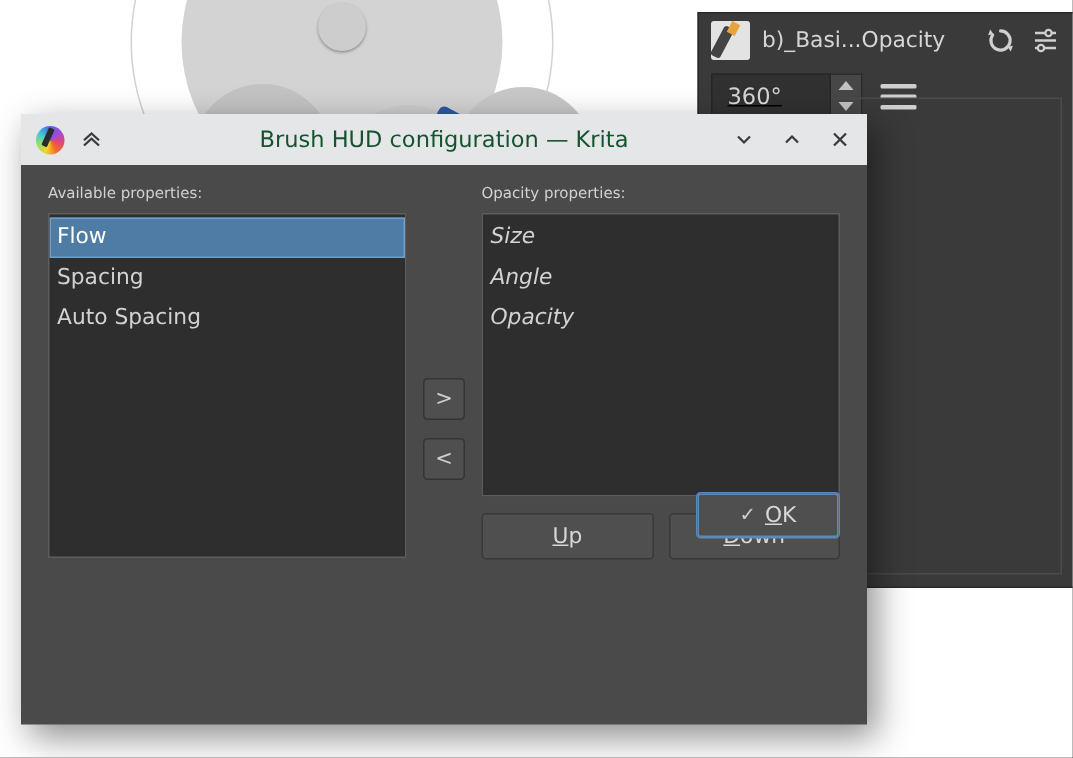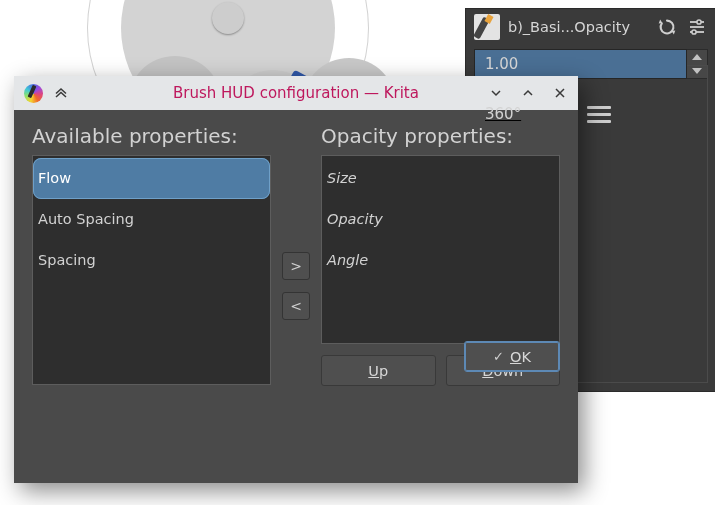--- a/index.html
+++ b/index.html
@@ -178,43 +178,43 @@
       #f6d32d, #8fe36b, #3fc9d6, #4a6ee0, #9b4ae0, #e0457b, #f06a2a, #f6d32d);
     position: relative;
   }
   .krita-logo::after {
     content:""; position:absolute; left:6px; top:1px;
     width:4px; height:13px; background:#2b2b2b;
     transform: rotate(24deg); border-radius:1px;
   }
   .tb-title {
     flex: 1 1 auto; text-align: center;
-    color: #be185d; font-size: 15px;
+    color: #14532d; font-size: 15px;
   }
   .tb-right { display:flex; align-items:center; gap:16px; width: 90px; justify-content:flex-end; }
   .tb-btn { width:16px; height:16px; display:flex; align-items:center; justify-content:center; }
 
   .dlg-body { padding: 14px 18px 0 18px; position: relative; }
   .cols { display: flex; }
   .col-left { width: 249px; }
   .col-mid { width: 52px; display:flex; flex-direction:column; align-items:center;
              justify-content:flex-start; padding-top:128px; gap: 12px; }
   .col-right { width: 249px; }
-  .col-label { color: #d2d2d2; font-size: 20px; margin-bottom: 7px; }
+  .col-label { color: #d2d2d2; font-size: 10px; margin-bottom: 7px; }
   .listbox {
     background: #2e2e2e;
     border: 1px solid #5d5d5d;
     height: 226px;
     padding: 2px 0 0 0;
     overflow: hidden;
   }
   .listbox.short { height: 185px; font-style: italic; }
   .list-item {
     color: #d2d2d2; font-size: 14.5px;
-    padding: 11px 5px; line-height: 19px; border-radius: 8px;
+    padding: 4px 5px; line-height: 19px;
   }
   .list-item.selected {
     background: #4f7ca4;
     color: #ffffff;
     outline: 1px solid #6fa0c8;
     outline-offset: -1px;
   }
   .arrow-btn {
     width: 26px; height: 26px;
     background: #4f4f4f;
@@ -297,34 +297,20 @@
           <circle cx="7" cy="15" r="2.1" fill="#3a3a3a" stroke="#cfcfcf" stroke-width="1.5"></circle>
         </svg>
       </div>
     </div>
 
     <div class="docker-panel-edge"></div>
 
     <div class="docker-body">
 
 
-      <div class="slider-row">
-        <div class="slider-box">
-          <div class="slider-fill" style="width:100%"></div>
-          <div class="slider-text">1.00</div>
-        </div>
-        <div class="spin">
-          <div>
-              <i class="spin-tri-up"></i>
-            </div>
-          <div>
-              <i class="spin-tri-down"></i>
-            </div>
-        </div>
-      </div>
 
       <div class="slider-row angle-row">
         <div style="display:flex;flex:0 0 auto;height:30px;">
           <div class="slider-box angle-box">
             <div class="slider-fill" style="width:0%"></div>
             <div class="slider-text">360°</div>
           </div>
           <div class="spin">
             <div>
                 <i class="spin-tri-up"></i>
@@ -377,36 +363,36 @@
     </div>
   </div>
 
   <div class="dlg-body">
     <div class="cols">
 
       <div class="col-left">
         <div class="col-label">Available properties:</div>
         <div class="listbox">
           <div class="list-item selected">Flow</div>
+          <div class="list-item">Spacing</div>
           <div class="list-item">Auto Spacing</div>
-          <div class="list-item">Spacing</div>
         </div>
       </div>
 
       <div class="col-mid">
         <div class="arrow-btn">&gt;</div>
         <div class="arrow-btn">&lt;</div>
       </div>
 
       <div class="col-right">
         <div class="col-label">Opacity properties:</div>
         <div class="listbox short">
           <div class="list-item">Size</div>
+          <div class="list-item">Angle</div>
           <div class="list-item">Opacity</div>
-          <div class="list-item">Angle</div>
         </div>
         <div class="updown">
           <div class="btn">
             <span><u>U</u><span>p</span></span>
           </div>
           <div class="btn">
             <span><u>D</u><span>own</span></span>
           </div>
         </div>
       </div>

